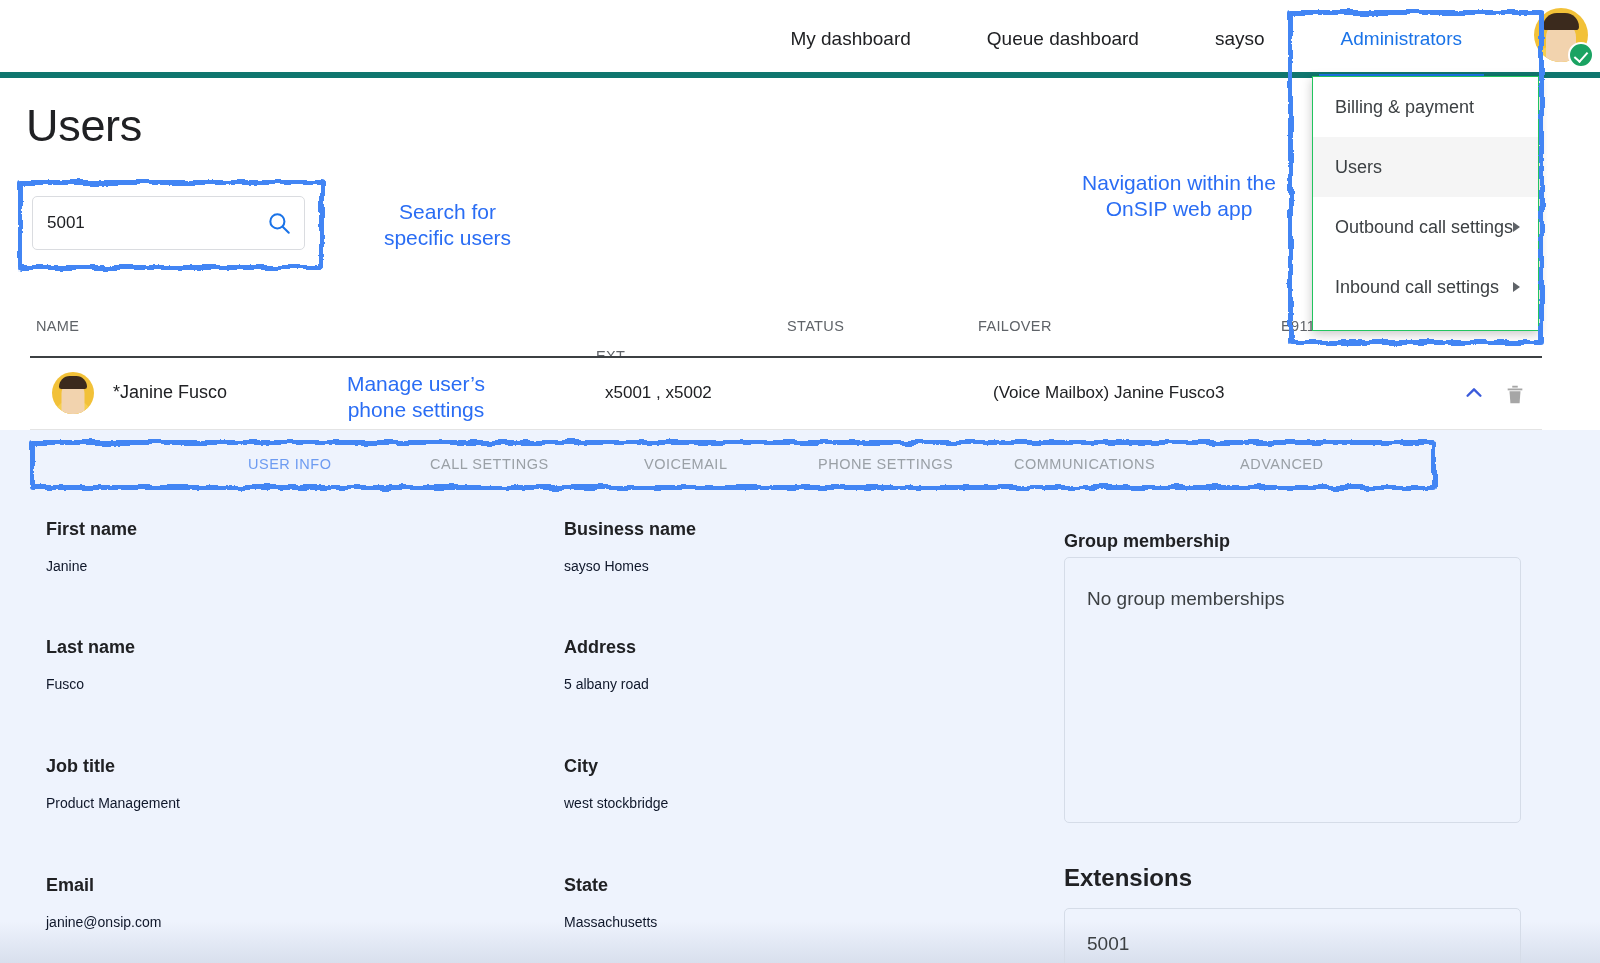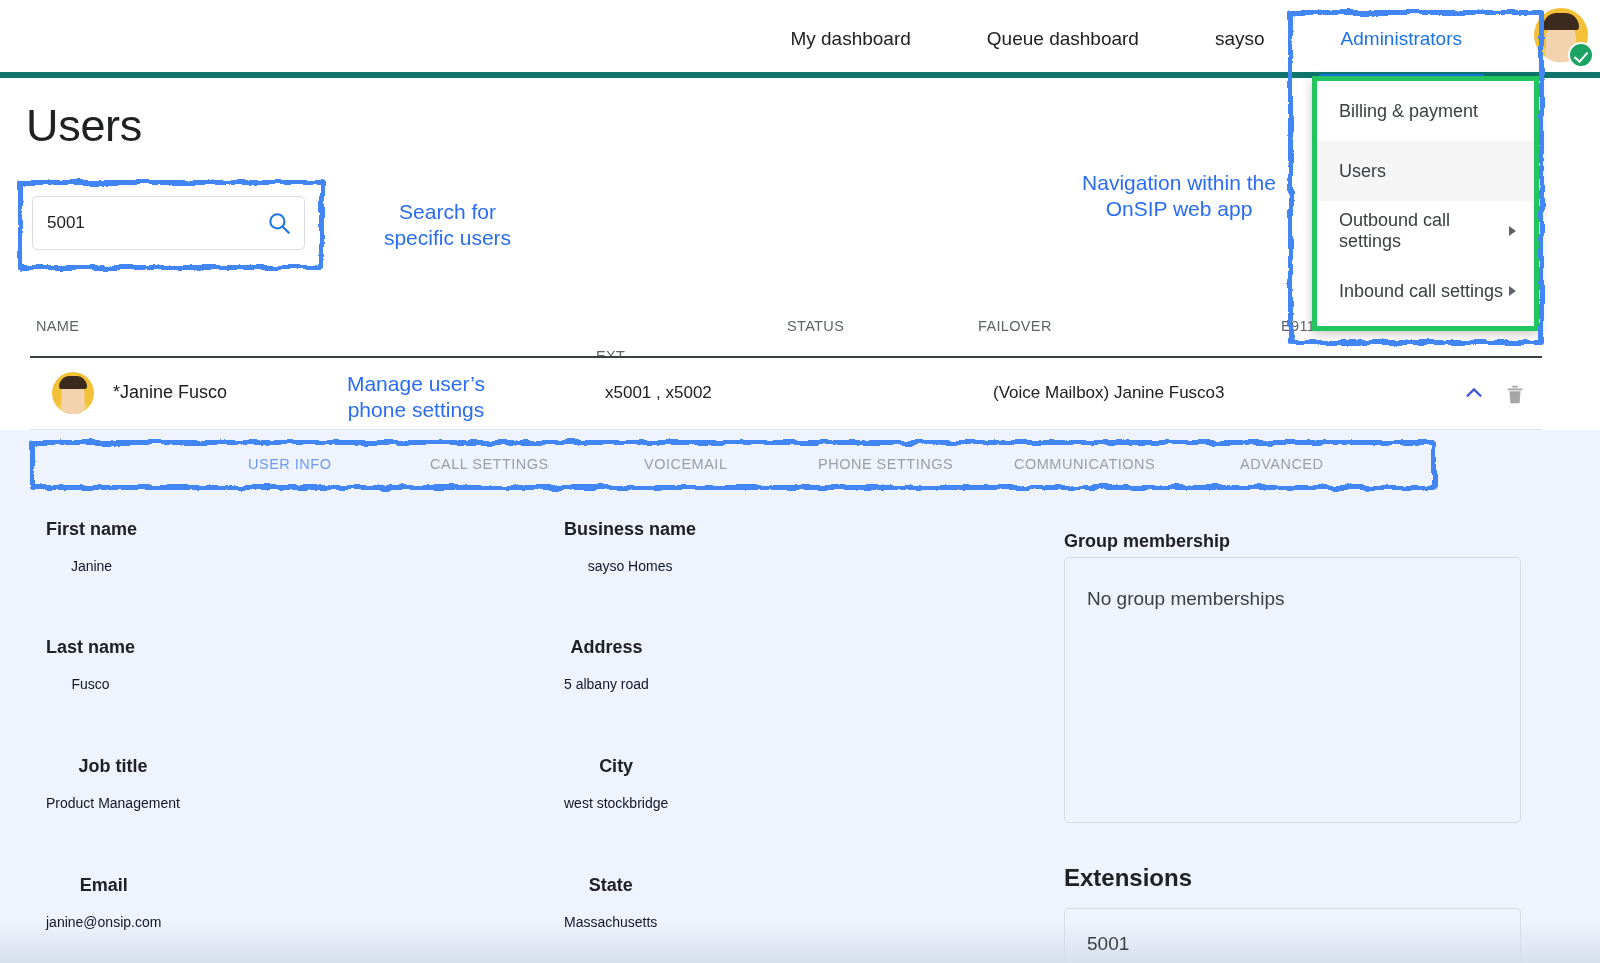--- a/index.html
+++ b/index.html
@@ -58,21 +58,21 @@
   }
   .check-badge::after {
     content: ""; position: absolute; left: 7px; top: 5px;
     width: 6px; height: 11px; border: solid #fff;
     border-width: 0 2.5px 2.5px 0; transform: rotate(42deg);
   }
 
   
   .dropdown {
     position: absolute; left: 1312px; top: 76px; width: 227px; height: 255px;
-    background: #fff; border: 5px solid #22c55e;
+    background: #fff; border: 1px solid #22c55e;
     box-shadow: 0 3px 10px rgba(0,0,0,.22);
     z-index: 40;
   }
   .dd-item {
     height: 60px; display: flex; align-items: center;
     padding: 0 22px; font-size: 18px; color: #3c4043;
     cursor: pointer; position: relative;
   }
   .dd-item.highlight { background: #f5f5f5; }
   .dd-arrow {
@@ -178,21 +178,21 @@
   .tabstrip {
     position: absolute; left: 0; top: 0; width: 1600px; height: 60px;
     display: flex; align-items: center;
   }
   .tab {
     font-size: 14.5px; letter-spacing: .5px; color: #9aa0a6;
     position: absolute; top: 26px; cursor: pointer; white-space: nowrap;
   }
   .tab.active { color: #6d9bf1; }
 
-  .field { position: absolute; text-align: center; }
+  .field { position: absolute; }
   .field-label {
     font-size: 18px; color: #202124; font-weight: bold;
     margin-bottom: 18px; white-space: nowrap;
   }
   .field-value {
     font-size: 14px; color: #0f172a; white-space: nowrap;
   }
   .box-group {
     position: absolute; left: 1064px; top: 557px;
     width: 457px; height: 266px;

